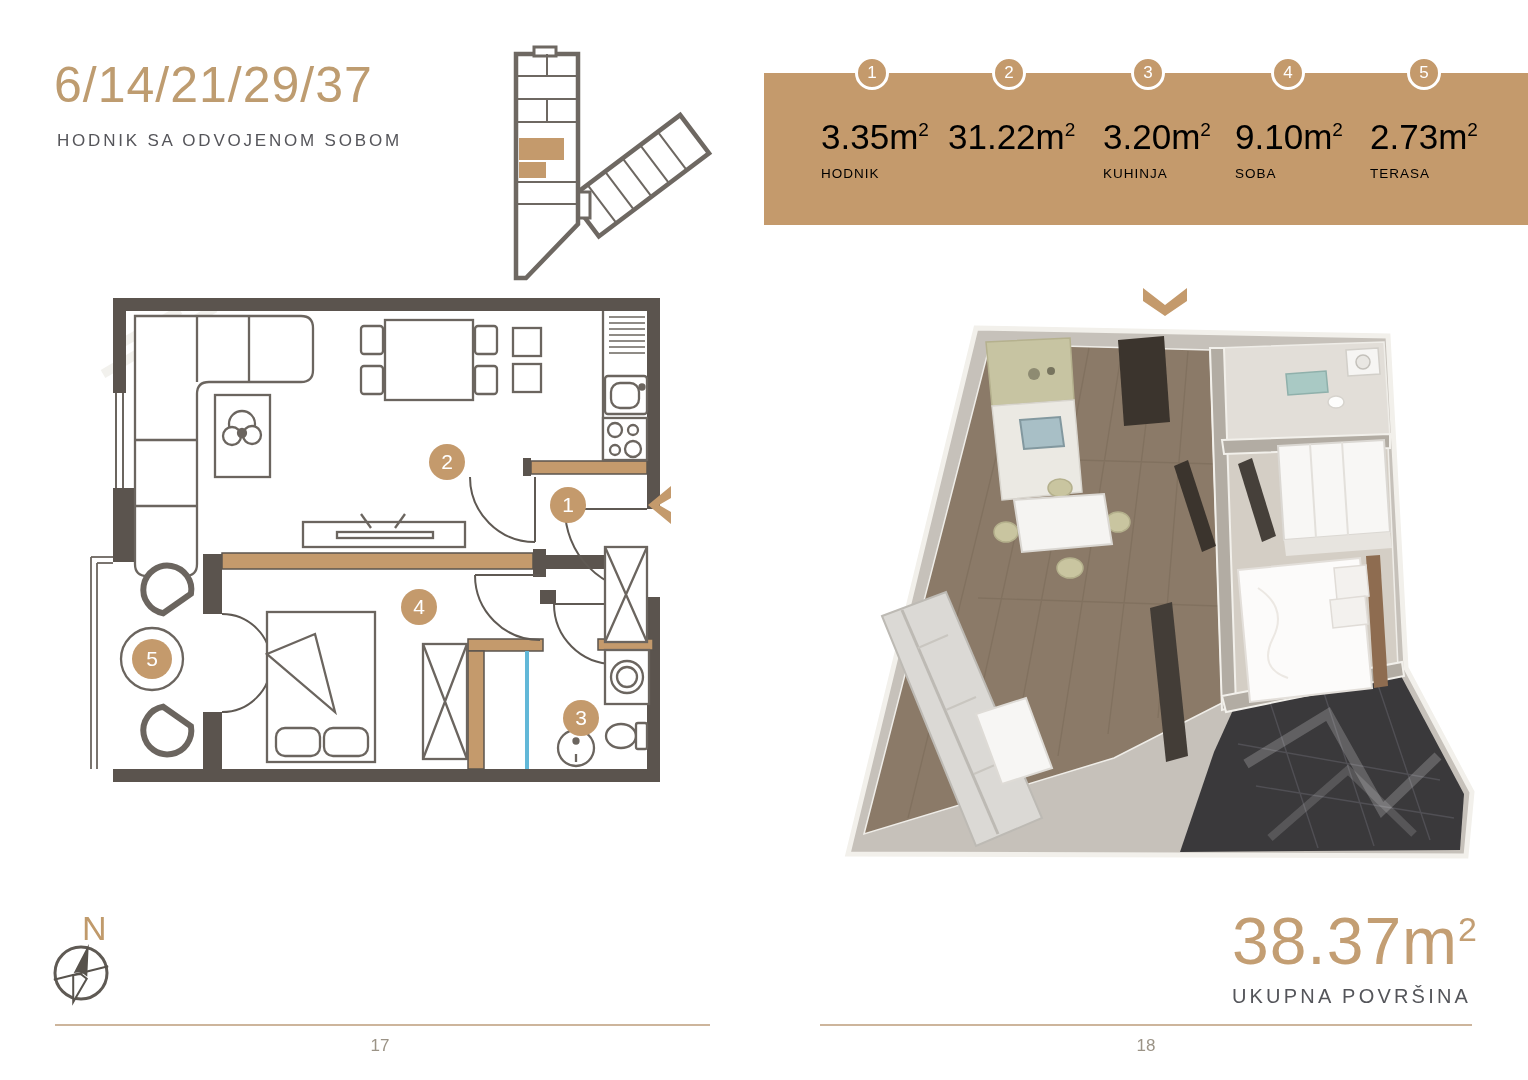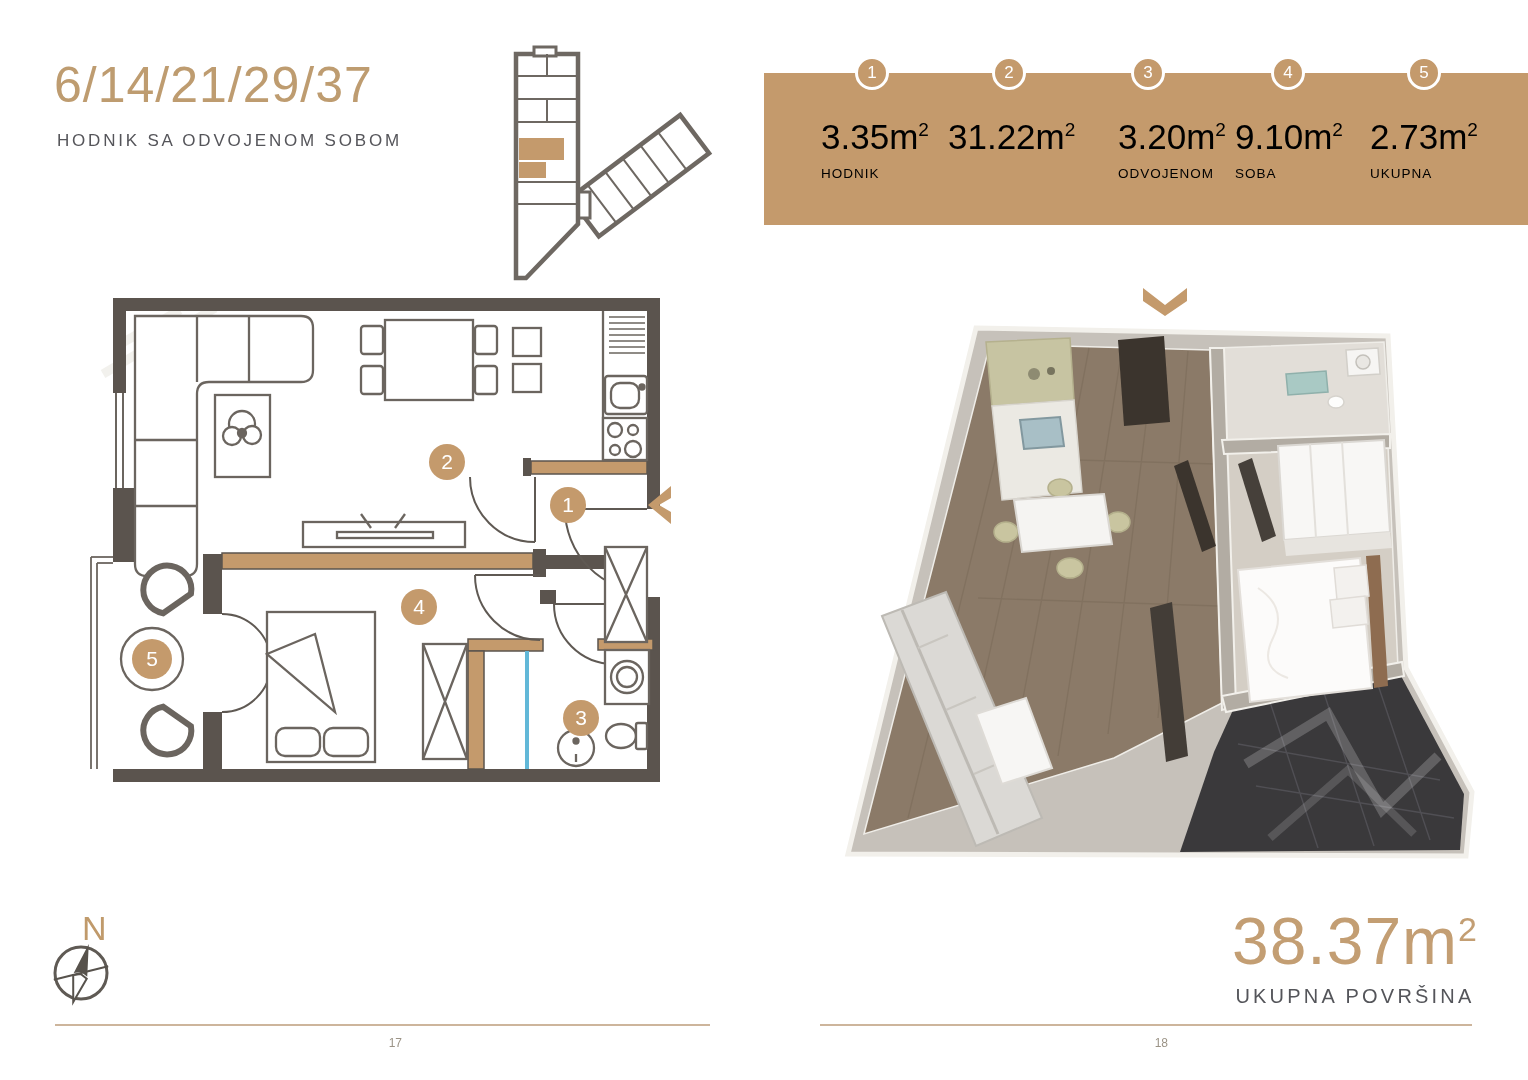--- a/index.html
+++ b/index.html
@@ -18,28 +18,28 @@
                    background:#C49A6C; border:3px solid #FFFFFF; color:#FFFFFF;
                    display:flex; align-items:center; justify-content:center;
                    font-size:17px; }
   .legend-col { position:absolute; top:44px; color:#000000; white-space:nowrap; }
   .legend-value { font-size:35px; font-weight:400; }
   .legend-value sup { font-size:19px; }
   .legend-label { margin-top:7px; font-size:13.5px; letter-spacing:1px; line-height:1.55; }
   .legend-label span { display:block; }
 
   
-  .total-block { right:50px; top:903px; text-align:center;margin-left:40px; }
+  .total-block { right:50px; top:903px; text-align:left;margin-left:40px; }
   .total-value { font-size:66px; font-weight:300; color:#C39E73; letter-spacing:1px; }
   .total-value sup { font-size:34px; }
   .total-label { margin-top:6px; font-size:20px; letter-spacing:3.2px; color:#54555A; }
   .rule { height:2px; background:#CDB59C; }
   .rule-left  { left:55px;  top:1024px; width:655px; }
   .rule-right { left:820px; top:1024px; width:652px; }
-  .pagenum { top:1036px; width:44px; text-align:right; font-size:12px; color:#9B9386; }
+  .pagenum { top:1036px; width:44px; text-align:center; font-size:17px; color:#9B9386; }
   .pagenum-17 { left:358px; } .pagenum-18 { left:1124px; }
 </style>
 </head>
 <body>
 
 <div class="abs title">6/14/21/29/37</div>
 <div class="abs subtitle">HODNIK SA ODVOJENOM SOBOM</div>
 
 <svg class="abs" style="left:486px;top:42px" width="228" height="248" viewBox="0 0 228 248">
   <g stroke="#6E6862" fill="#FFFFFF">
@@ -262,36 +262,36 @@
 
   <div class="legend-col" style="left:57px">
     <div class="legend-value"><span>3.35</span><span>m</span><sup>2</sup></div>
     <div class="legend-label">
         <span>HODNIK</span>
       </div>
   </div>
   <div class="legend-col" style="left:184px">
     <div class="legend-value"><span>31.22</span><span>m</span><sup>2</sup></div>
   </div>
-  <div class="legend-col" style="left:354px">
+  <div class="legend-col" style="left:339px">
     <div class="legend-value"><span>3.20</span><span>m</span><sup>2</sup></div>
     <div class="legend-label">
-        <span>ODVOJENOM</span>
+        <span>KUHINJA</span>
       </div>
   </div>
   <div class="legend-col" style="left:471px">
     <div class="legend-value"><span>9.10</span><span>m</span><sup>2</sup></div>
     <div class="legend-label">
         <span>SOBA</span>
       </div>
   </div>
   <div class="legend-col" style="left:606px">
     <div class="legend-value"><span>2.73</span><span>m</span><sup>2</sup></div>
     <div class="legend-label">
-        <span>UKUPNA</span>
+        <span>TERASA</span>
       </div>
   </div>
 </div>
 
 <svg class="abs" style="left:818px;top:278px" width="710" height="585" viewBox="0 0 710 585">
 
   <polygon points="325,10 347,27 369,10 369,23 347,38 325,23" fill="#C49A6C"></polygon>
 
   <polygon points="158,50 570,58 588,390 654,514 648,578 30,576" fill="#C6C1BA"></polygon>
 

